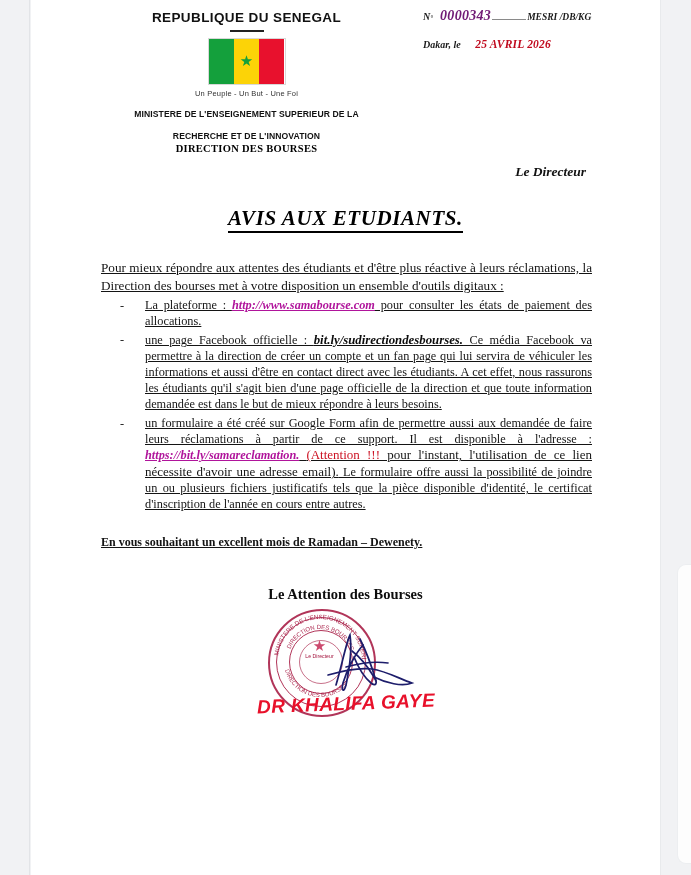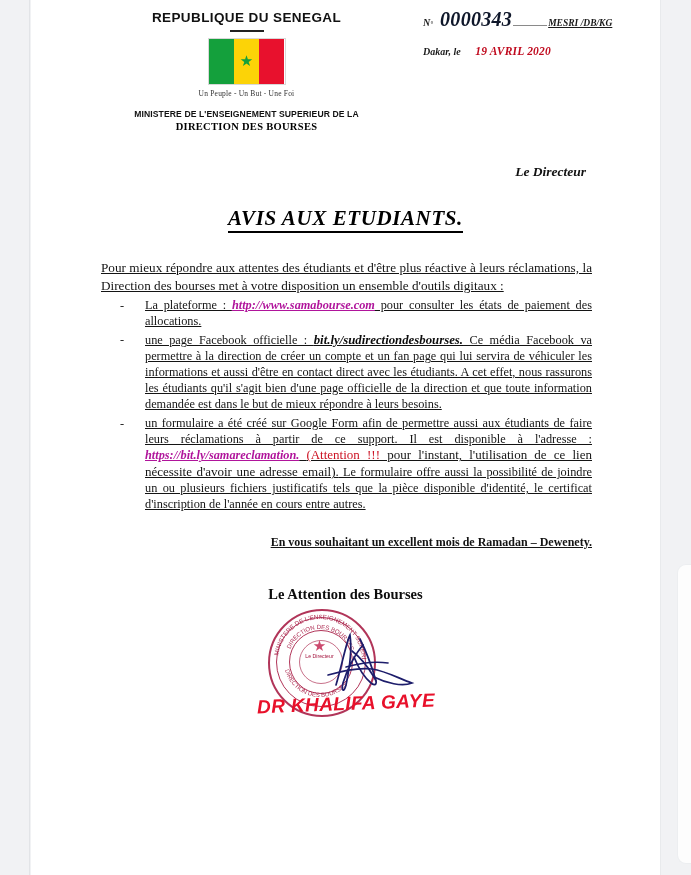--- a/index.html
+++ b/index.html
@@ -97,21 +97,21 @@
   .band-green  { background: #14a03c; }
   .band-gold   { background: #fcd307; display:flex; align-items:center; justify-content:center; }
   .band-red    { background: #e8112d; }
   .star {
     color: #14a03c;
     font-size: 15px;
     line-height: 1;
   }
   .motto {
     margin-top: 4px;
-    font-family: Liberation Serif, serif;
+    font-family: Liberation Sans, sans-serif;
     font-size: 7.5px;
     color: #333;
     letter-spacing: 0.2px;
   }
   .ministry {
     margin-top: 11px;
     font-family: "Liberation Sans", sans-serif;
     font-weight: bold;
     font-size: 8.6px;
     color: #111;
@@ -138,35 +138,34 @@
     align-items: baseline;
     font-style: italic;
     font-weight: bold;
   }
   .ref-label {
     font-size: 10px;
     color: #1a1a1a;
   }
   .ref-sup { font-size: 7px; vertical-align: super; }
   .ref-num {
-    font-size: 20px;
-    color: #0f172a;
+    font-size: 14px;
+    color: #701a75;
     margin-left: 7px;
     letter-spacing: 0.3px;
   }
   .ref-dots {
     flex: 0 0 34px;
     border-bottom: 1px solid #8a8a8a;
     margin: 0 1px 3px 1px;
     height: 7px;
   }
   .ref-suffix {
     font-size: 9.5px;
     color: #1a1a1a;
-    text-decoration: underline;
   }
   .date-line {
     margin-top: 14px;
     font-style: italic;
     font-weight: bold;
     font-size: 10px;
     color: #1a1a1a;
   }
   .date-val {
     color: #c00a1e;
@@ -233,21 +232,21 @@
     font-style: italic;
     font-weight: bold;
   }
   .link-magenta { color: #b0149b; }
   .link-dark { color: #0d0d0d; font-size: 12.8px; }
   .attention { color: #cc1122; }
   .small-note { font-size: 13px; }
 
   .closing {
     margin-top: 22px;
-    text-align: right;
+    text-align: left;
     font-weight: bold;
     font-size: 12px;
     color: #141414;
   }
   .signer-title {
     margin-top: 36px;
     text-align: center;
     font-weight: bold;
     font-size: 14.5px;
     color: #0d0d0d;
@@ -340,34 +339,35 @@
         <div class="flag">
           <div class="flag-band band-green"></div>
           <div class="flag-band band-gold">
             <span class="star">★</span>
           </div>
           <div class="flag-band band-red"></div>
         </div>
 
         <div class="motto">Un Peuple - Un But - Une Foi</div>
         <div class="ministry">MINISTERE DE L'ENSEIGNEMENT SUPERIEUR DE LA</div>
+        <div class="ministry">RECHERCHE ET DE L'INNOVATION</div>
         <div class="direction">DIRECTION DES BOURSES</div>
       </div>
 
       <div class="hdr-right">
         <div class="ref-line">
           <span class="ref-label">N</span>
             <span class="ref-label ref-sup">°</span>
           <span class="ref-num">0000343</span>
           <span class="ref-dots"></span>
           <span class="ref-suffix">MESRI /DB/KG</span>
         </div>
         <div class="date-line">
           <span>Dakar, le</span>
-          <span class="date-val">19 AVRIL 2020</span>
+          <span class="date-val">25 AVRIL 2026</span>
         </div>
       </div>
     </div>
 
     <div class="le-directeur">Le Directeur</div>
 
     <div class="doc-title">
       <span>AVIS AUX ETUDIANTS.</span>
     </div>
 
@@ -381,21 +381,21 @@
 
         <li>
           <span>La plateforme : </span><a class="link link-magenta" href="#">http://www.samabourse.com</a><span> pour consulter les états de paiement des allocations.</span>
         </li>
 
         <li>
           <span>une page Facebook officielle : </span><a class="link link-dark" href="#">bit.ly/sudirectiondesbourses.</a><span> Ce média Facebook va permettre à la direction de créer un compte et un fan page qui lui servira de véhiculer les informations et aussi d'être en contact direct avec les étudiants. A cet effet, nous rassurons les étudiants qu'il s'agit bien d'une page officielle de la direction et que toute information demandée est dans le but de mieux répondre à leurs besoins.</span>
         </li>
 
         <li>
-          <span>un formulaire a été créé sur Google Form afin de permettre aussi aux étudiants de faire leurs réclamations à partir de ce support. Il est disponible à l'adresse : </span><a class="link link-magenta" href="#">https://bit.ly/samareclamation.</a>
+          <span>un formulaire a été créé sur Google Form afin de permettre aussi aux demandée de faire leurs réclamations à partir de ce support. Il est disponible à l'adresse : </span><a class="link link-magenta" href="#">https://bit.ly/samareclamation.</a>
           <span class="attention small-note">(Attention !!!</span><span class="small-note"> pour l'instant, l'utilisation de ce lien nécessite d'avoir une adresse email).</span><span> Le formulaire offre aussi la possibilité de joindre un ou plusieurs fichiers justificatifs tels que la pièce disponible d'identité, le certificat d'inscription de l'année en cours entre autres.</span>
         </li>
 
       </ul>
 
       <div class="closing">En vous souhaitant un excellent mois de Ramadan – Dewenety.</div>
     </div>
 
     <div class="signer-title">Le Attention des Bourses</div>
 

